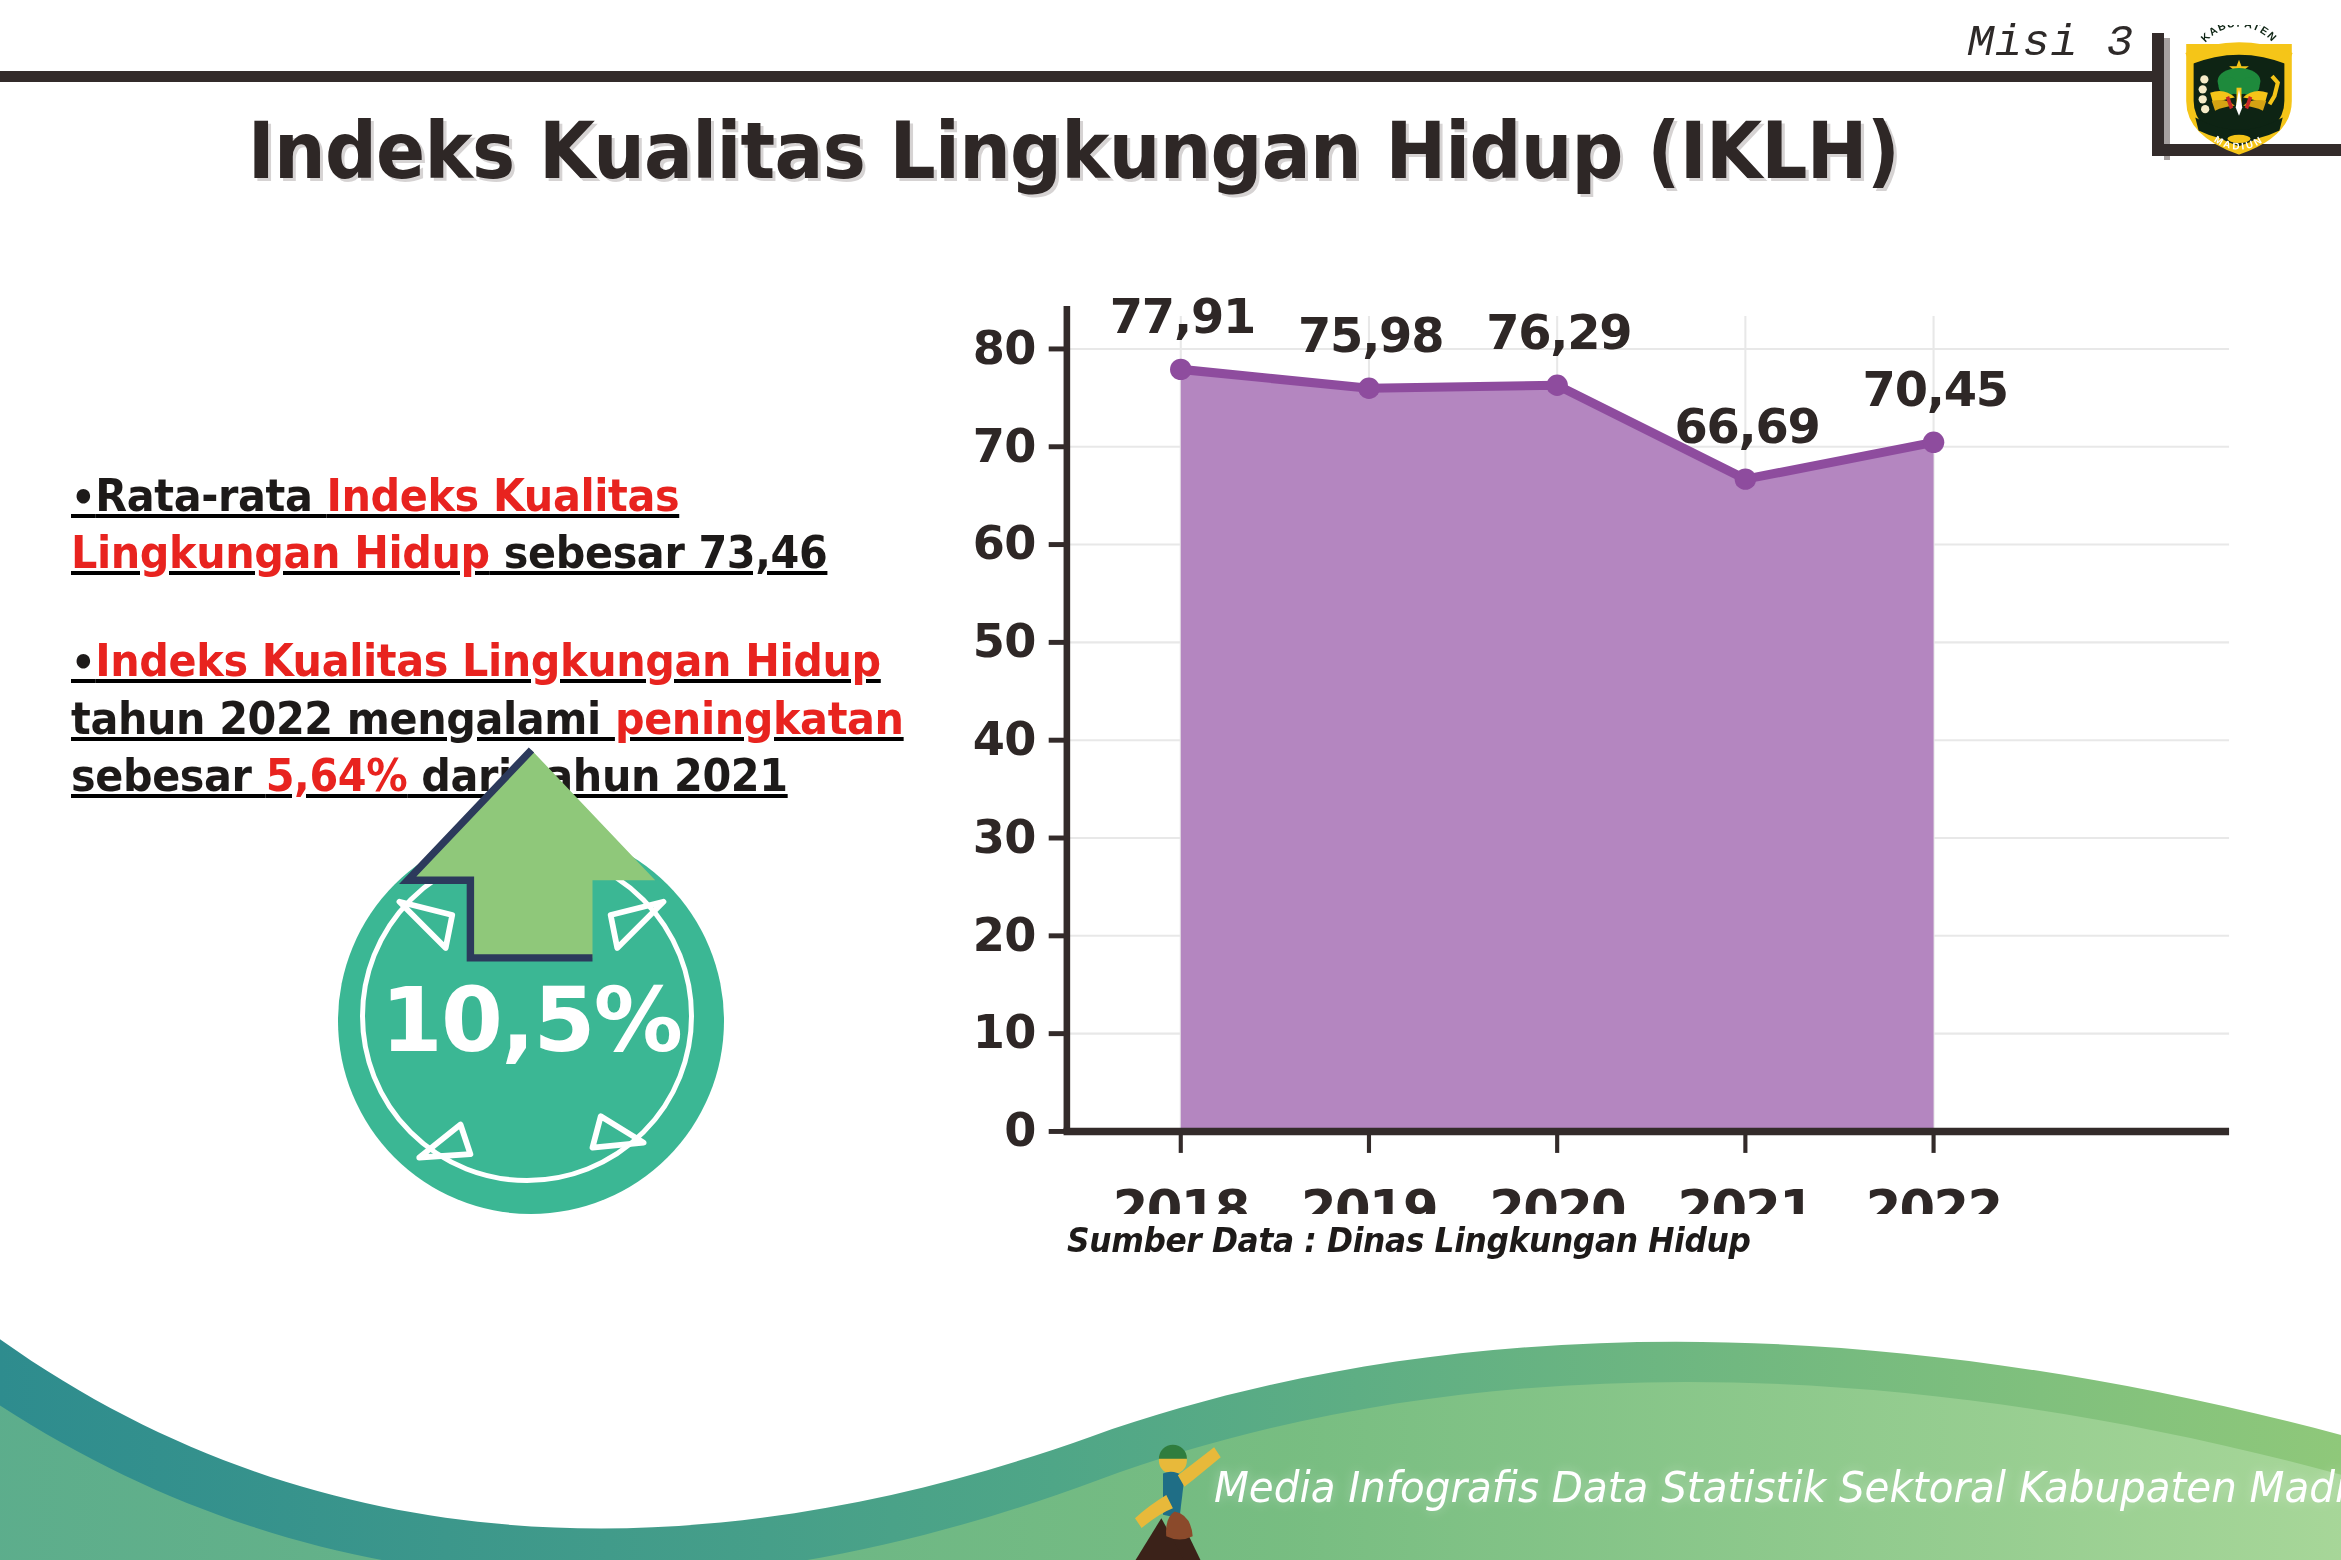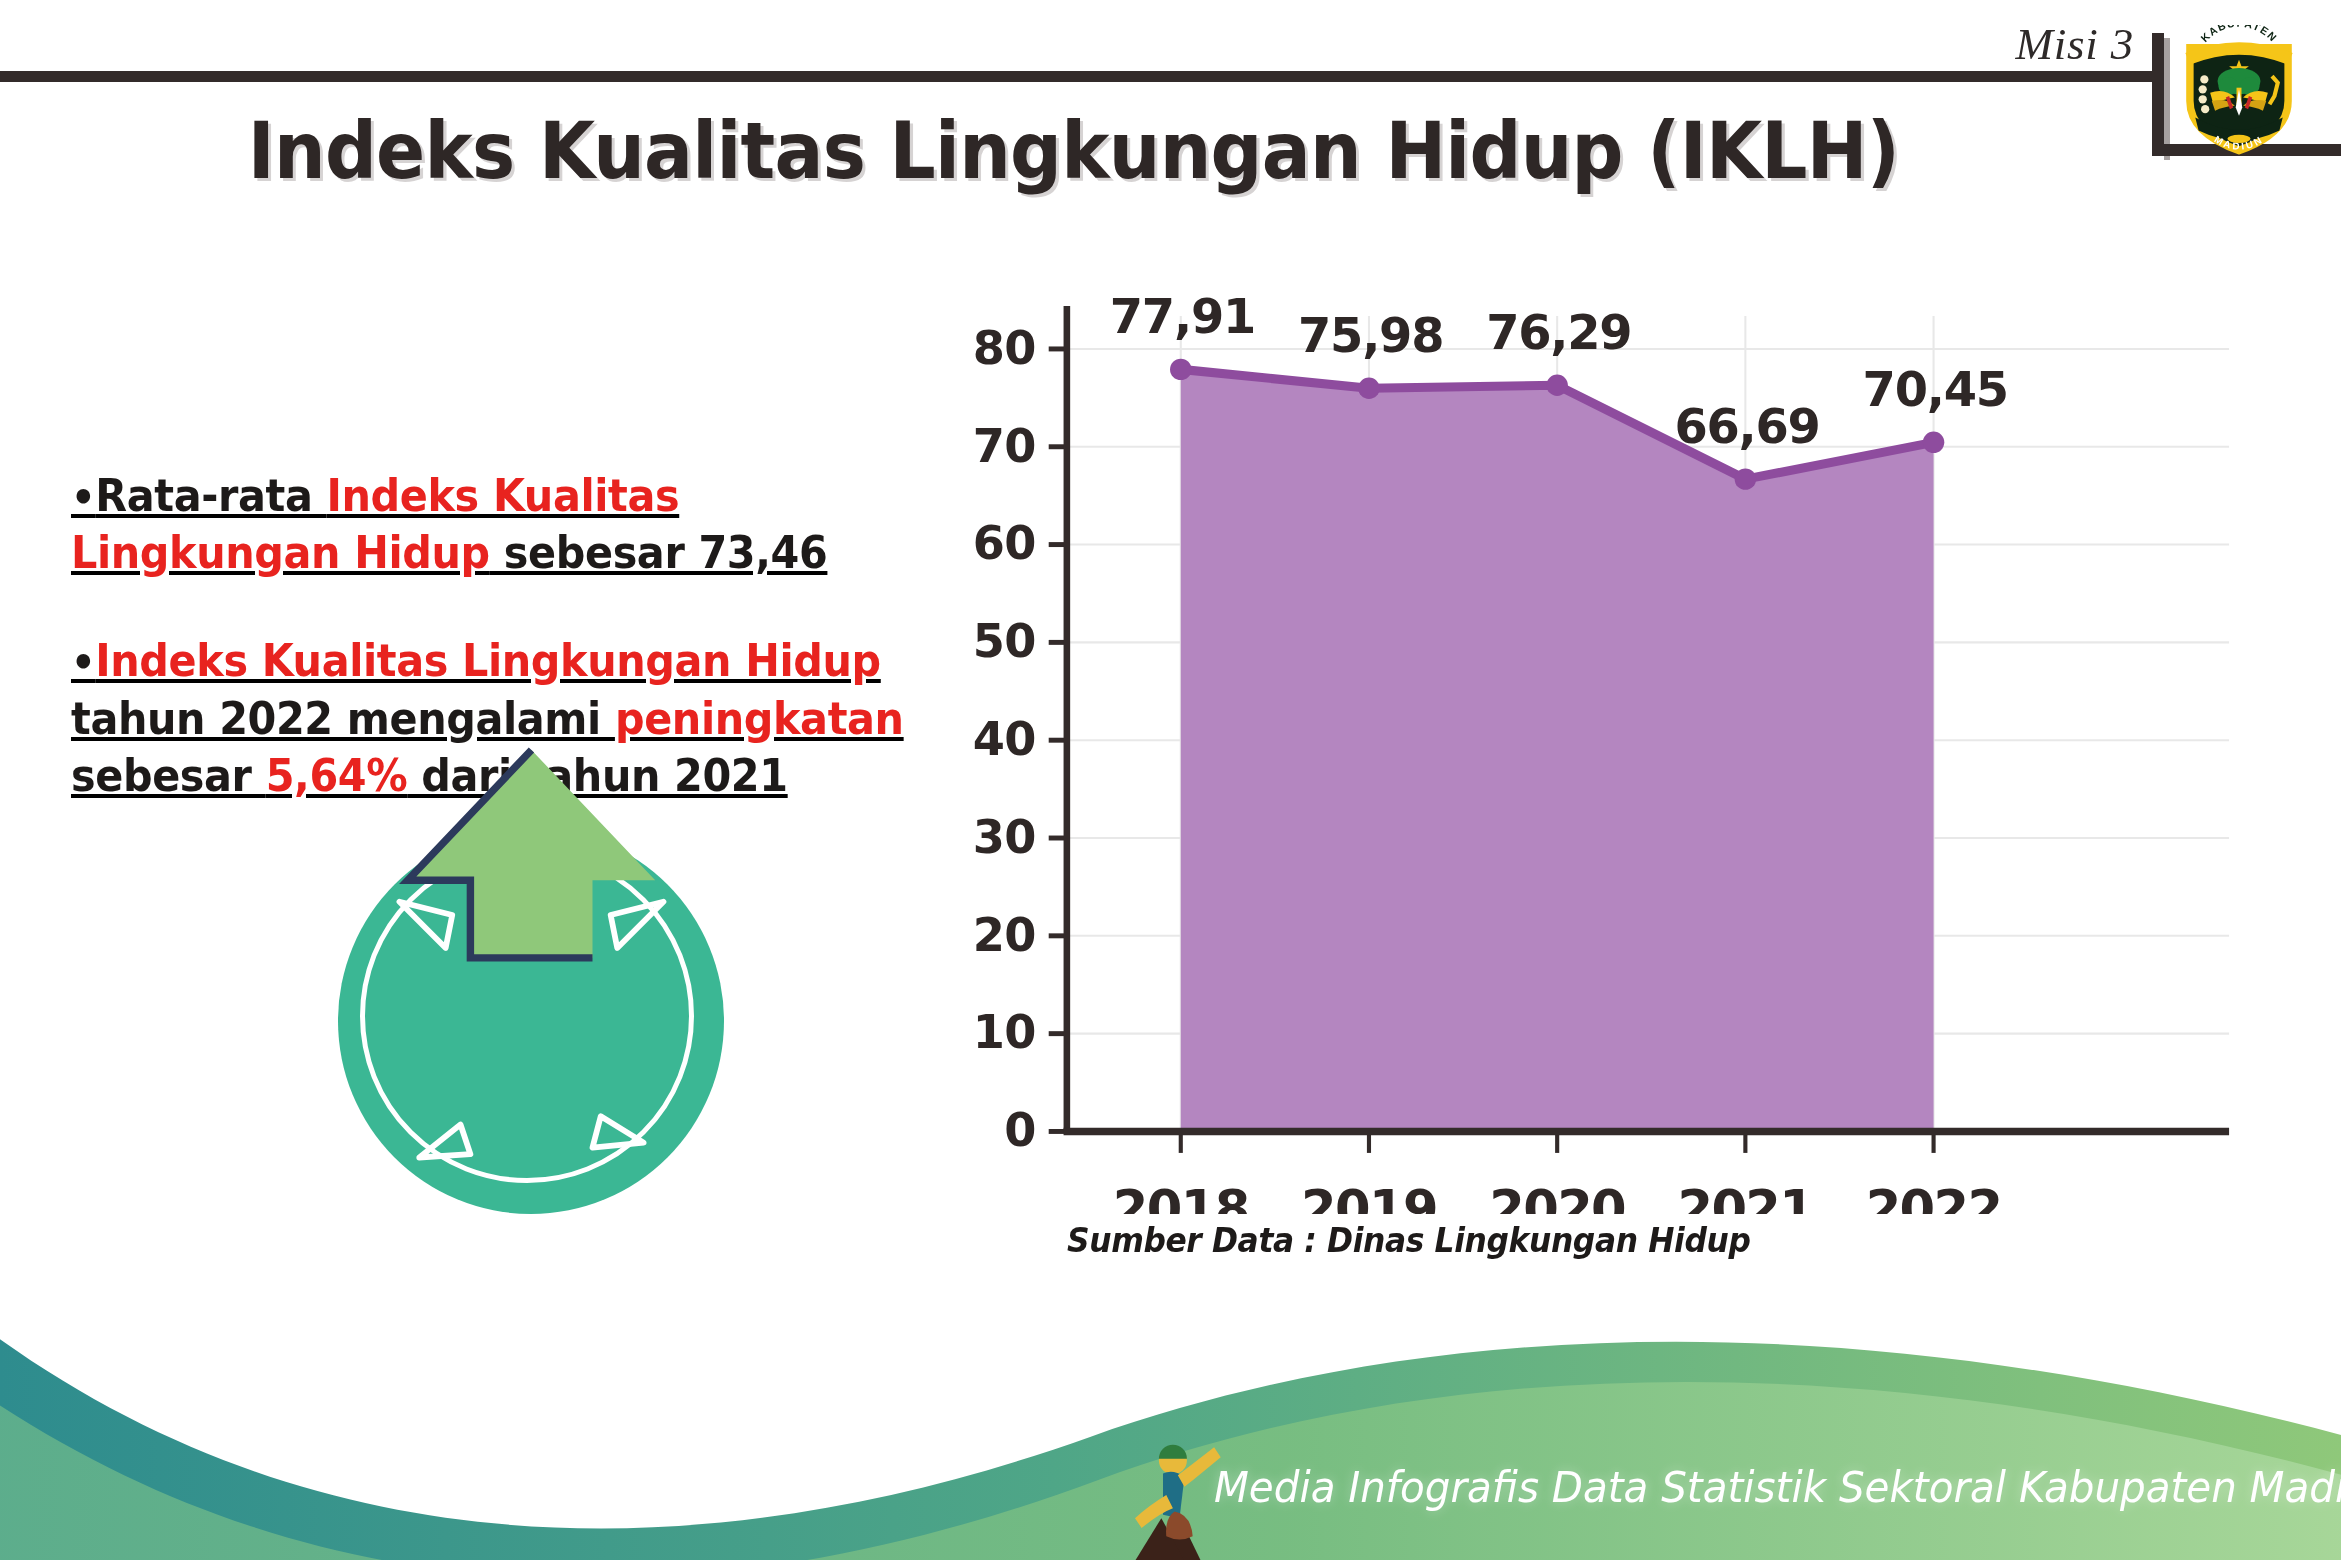--- a/index.html
+++ b/index.html
@@ -21,21 +21,21 @@
     left: 0;
     top: 71px;
     width: 2155px;
     height: 10.7px;
     background: #332B2A;
   }
   #misi-label {
     position: absolute;
     right: 208px;
     top: 18px;
-    font-family: Liberation Serif, serif;
+    font-family: Liberation Mono, monospace;
     font-style: italic;
     font-size: 45px;
     color: #2E2A29;
     letter-spacing: 0.8px;
     white-space: nowrap;
   }
   
   #bracket-vert {
     position: absolute;
     left: 2152px;
@@ -289,20 +289,21 @@
     <polygon points="416,190 352,206 360,246" fill="none" stroke="#ffffff" stroke-width="7" stroke-linejoin="round"></polygon>
     <polygon points="120,500 170,460 182,496" fill="none" stroke="#ffffff" stroke-width="7" stroke-linejoin="round"></polygon>
     <polygon points="392,482 340,450 330,488" fill="none" stroke="#ffffff" stroke-width="7" stroke-linejoin="round"></polygon>
   </svg>
 
   <svg id="badge-arrow-up" viewBox="0 0 540 560">
     <polygon points="256,6 406,164 330,164 330,258 182,258 182,164 106,164" fill="#8FC87A"></polygon>
     <polyline points="256,6 106,164 182,164 182,258 330,258" fill="none" stroke="#2C3A5C" stroke-width="9" stroke-linejoin="miter"></polyline>
   </svg>
 
+  <div id="badge-pct">10,5%</div>
 </div>
 
 <div id="chart">
   <svg id="chart-svg" viewBox="0 0 1640 1140" width="1354" height="941">
     <g id="grid-group">
         <line x1="162" y1="921.5" x2="1570" y2="921.5" stroke="#E8E8E8" stroke-width="2.5"></line>
         <line x1="162" y1="803" x2="1570" y2="803" stroke="#E8E8E8" stroke-width="2.5"></line>
         <line x1="162" y1="684.5" x2="1570" y2="684.5" stroke="#E8E8E8" stroke-width="2.5"></line>
         <line x1="162" y1="566" x2="1570" y2="566" stroke="#E8E8E8" stroke-width="2.5"></line>
         <line x1="162" y1="447.5" x2="1570" y2="447.5" stroke="#E8E8E8" stroke-width="2.5"></line>

